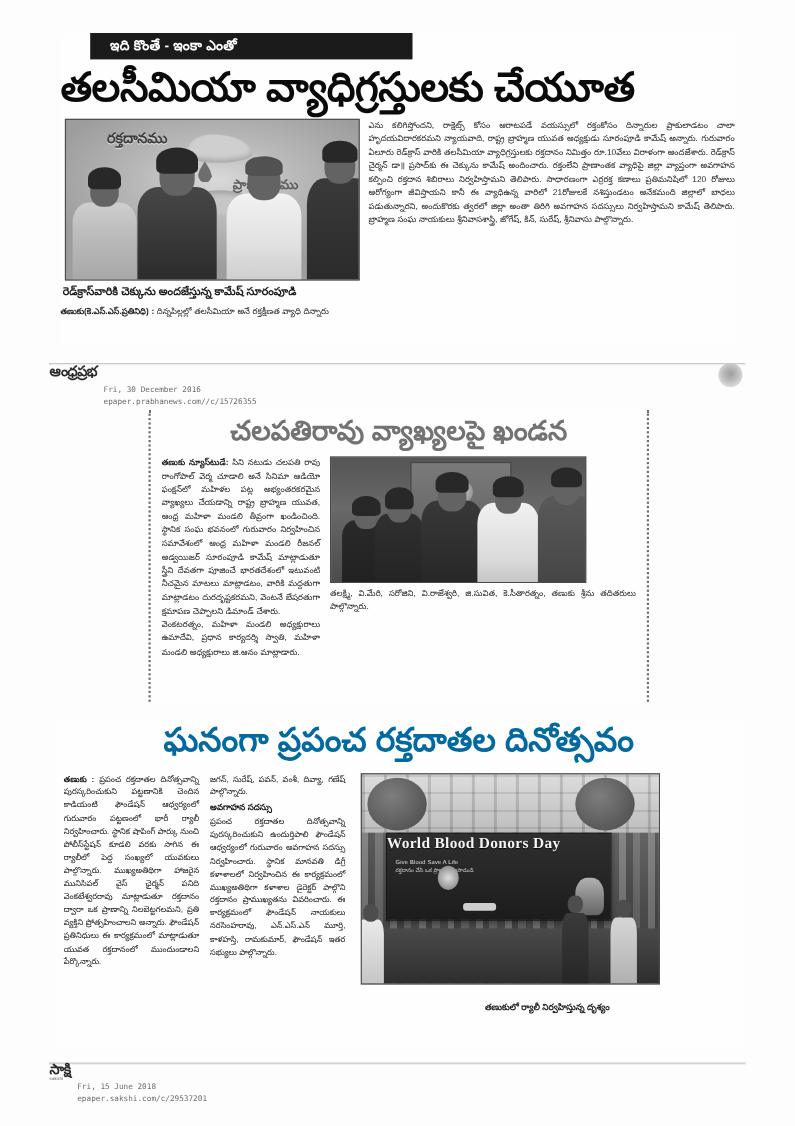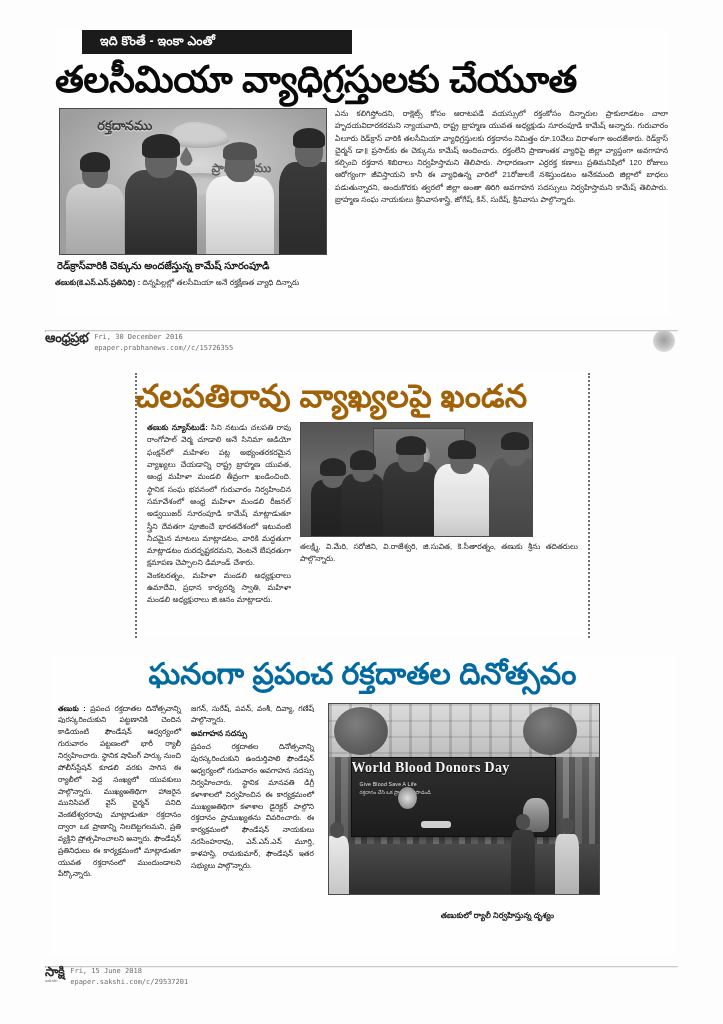--- a/index.html
+++ b/index.html
@@ -26,21 +26,21 @@
     background: #fefefe;
   }
 
   
   #article1 { left: 55px; top: 30px; width: 615px; height: 285px; }
 
   .kicker-bar {
     background: #1b1b1b;
     color: #fff;
     height: 24px;
-    width: 270px;
+    width: 293px;
     margin-left: 27px;
     display: flex;
     align-items: center;
     padding-left: 18px;
   }
   .kicker-bar .kicker-text {
     font-size: 12.5px;
     font-weight: bold;
     letter-spacing: .2px;
     color: #fff;
@@ -193,21 +193,21 @@
     letter-spacing: .2px;
     font-weight: normal;
     margin-top: 1px;
     color: #555;
   }
   .src-meta {
     font-family: "DejaVu Sans Mono", monospace;
     font-size: 7px;
     color: #6c6c6c;
     line-height: 1.5;
-    padding-top: 1px;
+    padding-top: 18px;
   }
 
   .hr-page {
     position: absolute;
     left: 45px; right: 45px;
     border-top: 1px solid #c9c9c9;
   }
 
   .kurnool-mark {
     position: absolute;
@@ -220,24 +220,24 @@
   }
 
   
   #article2 { left: 135px; top: 373px; width: 455px; height: 265px; }
   .dotted-frame {
     position: absolute; inset: 0;
     border-left: 2px dotted #6e6e6e;
     border-right: 2px dotted #6e6e6e;
   }
   .headline2 {
-    font-size: 32px;
-    font-weight: bold;
-    text-align: left;
-    color: #a16207;
+    font-size: 25px;
+    font-weight: bold;
+    text-align: center;
+    color: #737373;
     line-height: 1.1;
     padding-top: 6px;
     white-space: nowrap;
   }
   .a2-body { display: flex; padding: 8px 12px 0 12px; }
   .a2-col { flex: 0 0 153px; padding-right: 9px; }
   #a2-right { flex: 1; padding-right: 0; }
 
   #photo2 { width: 233px; height: 115px; }
   #photo2 .room {

